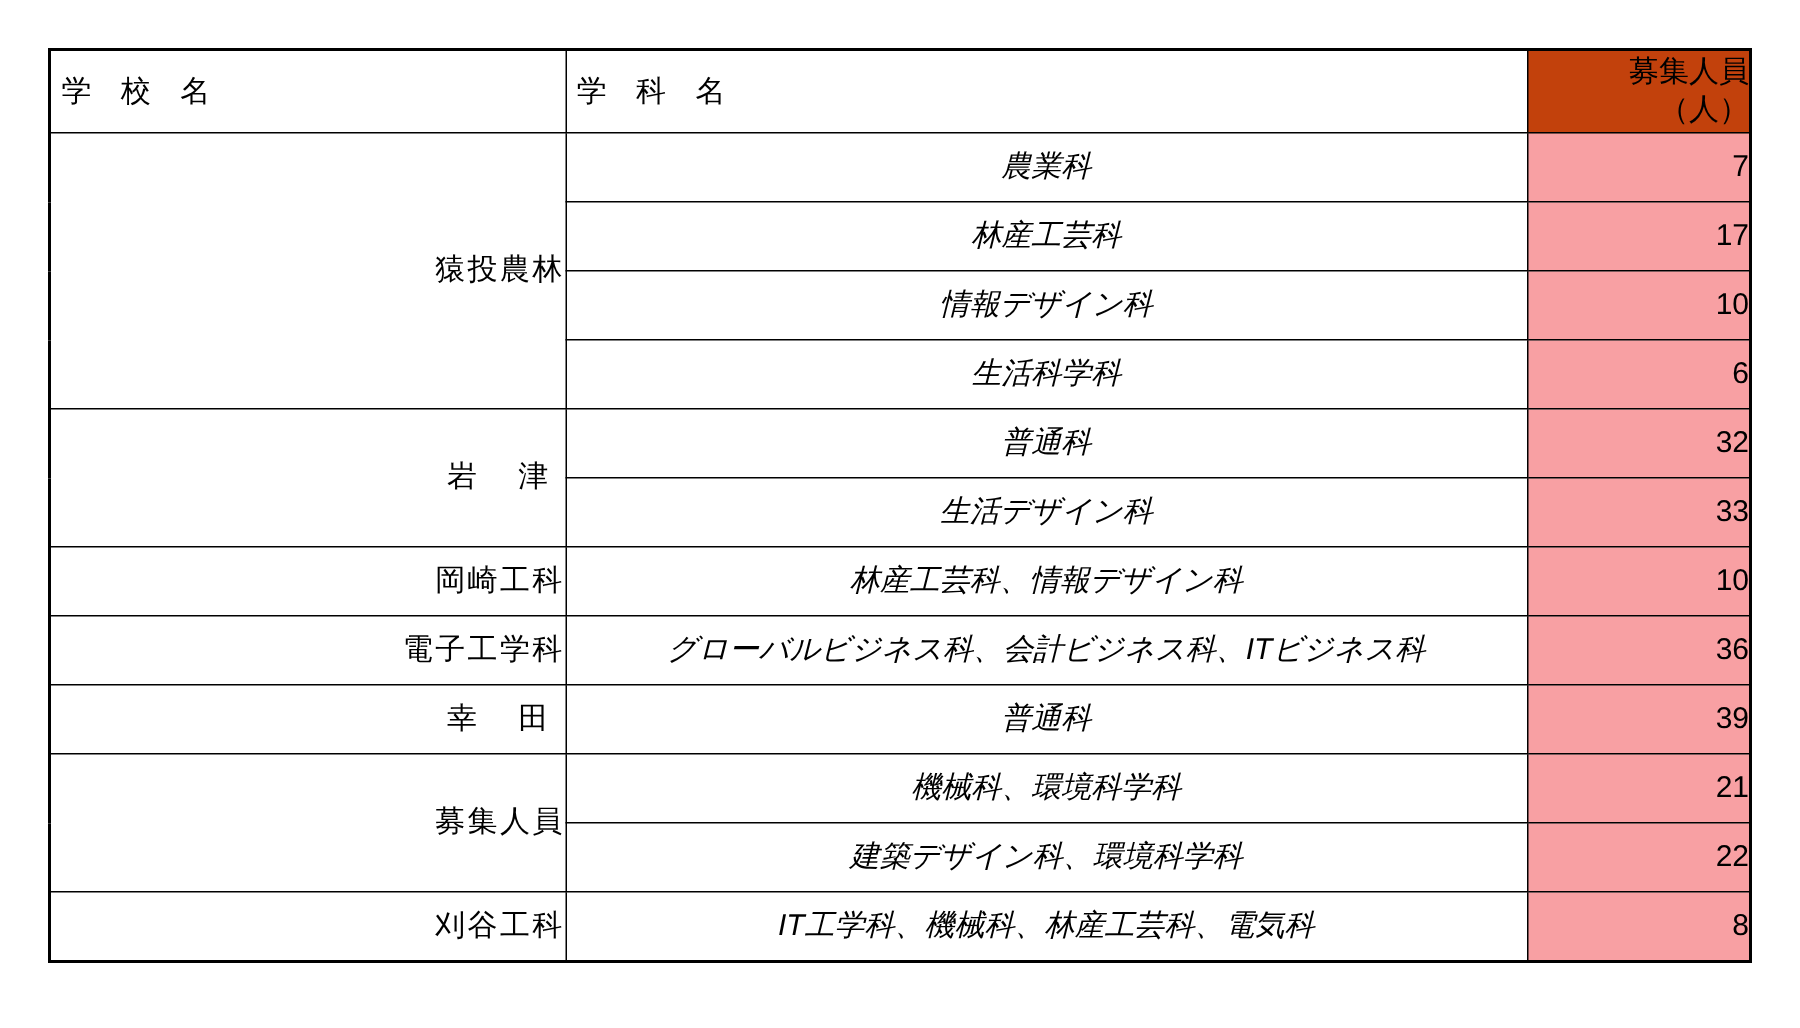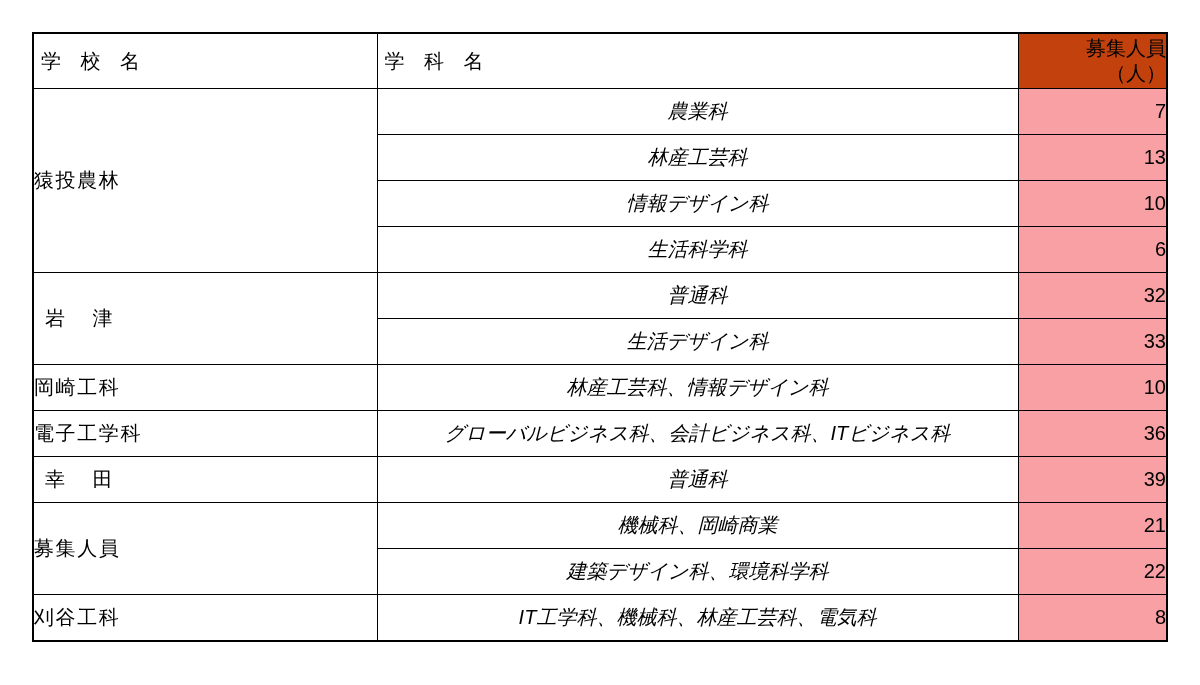--- a/index.html
+++ b/index.html
@@ -56,21 +56,21 @@
     text-align: right;
     font-size: 18px;
     line-height: 1.15;
     letter-spacing: 0;
     background: #c2410c;
   }
   .hdr-quota .l1 { display: block; }
   .hdr-quota .l2 { display: block; }
 
   td.school {
-    text-align: left;
+    text-align: right;
     font-size: 20px;
     letter-spacing: 0.08em;
   }
   td.school.spaced {
     letter-spacing: 0.55em;
     text-indent: 0.55em;
   }
   td.dept {
     text-align: center;
     font-size: 20px;
@@ -109,21 +109,21 @@
       </tr>
     </thead>
     <tbody id="tbody">
         <tr class="row">
           <td class="school" rowspan="4">猿投農林</td>
           <td class="dept">農業科</td>
           <td class="quota">7</td>
         </tr>
         <tr class="row">
           <td class="dept">林産工芸科</td>
-          <td class="quota">13</td>
+          <td class="quota">17</td>
         </tr>
         <tr class="row">
           <td class="dept">情報デザイン科</td>
           <td class="quota">10</td>
         </tr>
         <tr class="row grp-end">
           <td class="dept">生活科学科</td>
           <td class="quota">6</td>
         </tr>
         <tr class="row">
@@ -145,21 +145,21 @@
           <td class="dept">グローバルビジネス科、会計ビジネス科、ITビジネス科</td>
           <td class="quota">36</td>
         </tr>
         <tr class="row grp-end">
           <td class="school spaced" rowspan="1">幸 田</td>
           <td class="dept">普通科</td>
           <td class="quota">39</td>
         </tr>
         <tr class="row">
           <td class="school" rowspan="2">募集人員</td>
-          <td class="dept">機械科、岡崎商業</td>
+          <td class="dept">機械科、環境科学科</td>
           <td class="quota">21</td>
         </tr>
         <tr class="row grp-end">
           <td class="dept">建築デザイン科、環境科学科</td>
           <td class="quota">22</td>
         </tr>
         <tr class="row grp-end">
           <td class="school" rowspan="1">刈谷工科</td>
           <td class="dept">IT工学科、機械科、林産工芸科、電気科</td>
           <td class="quota">8</td>

